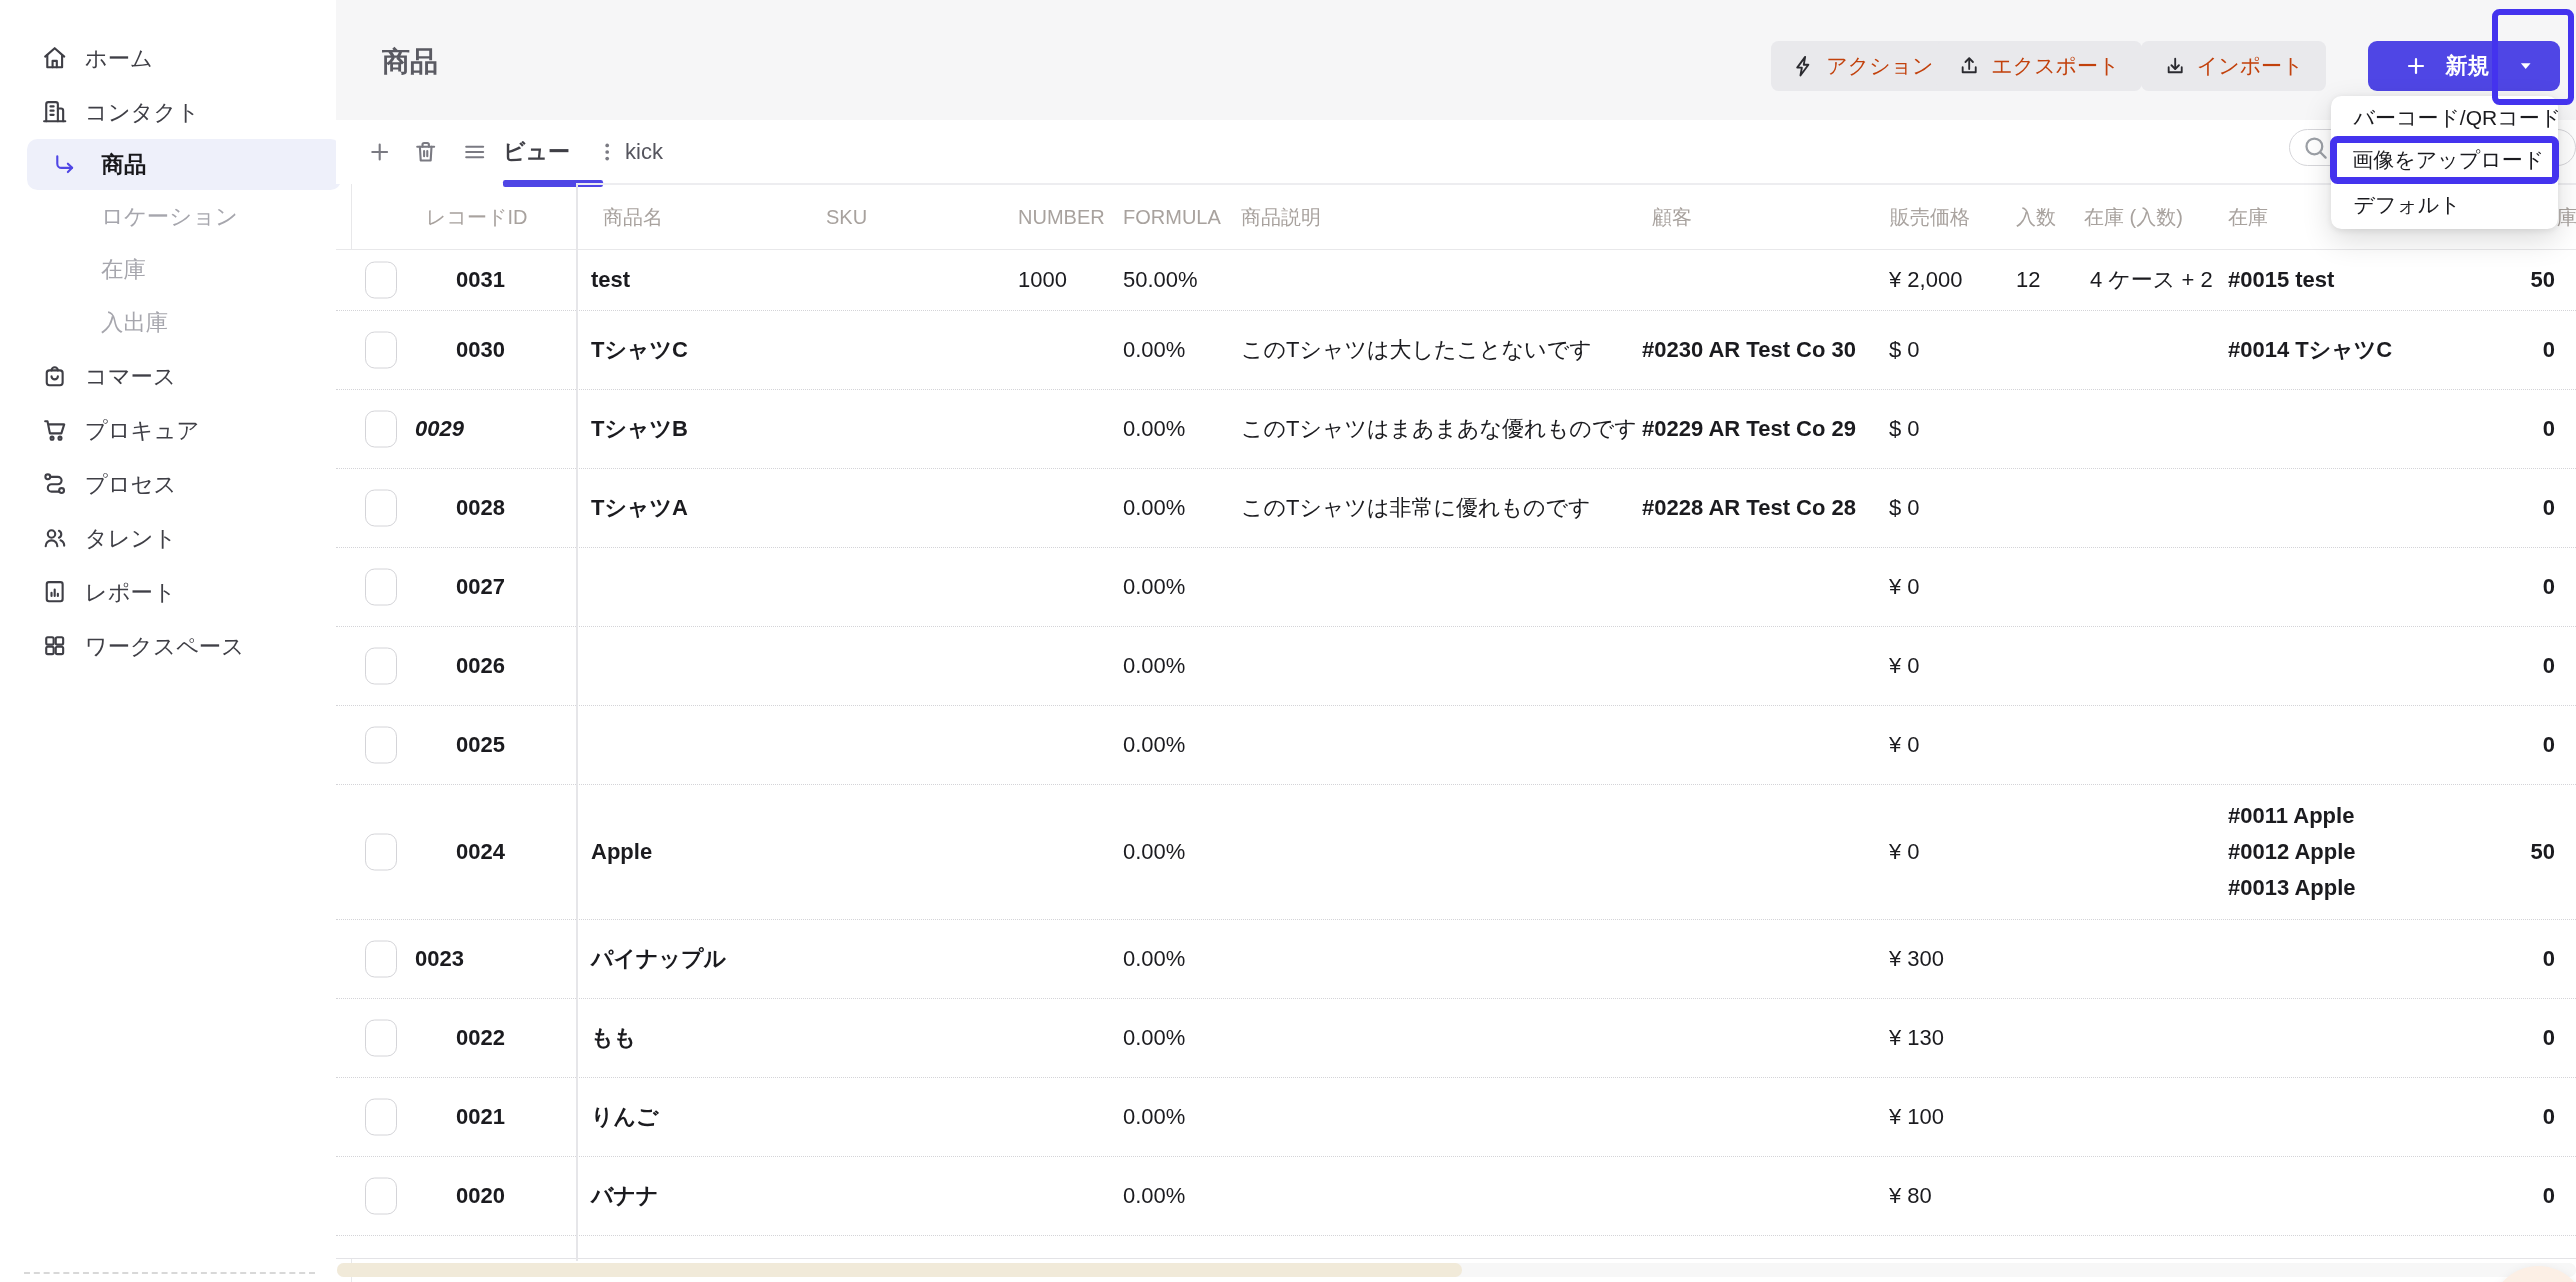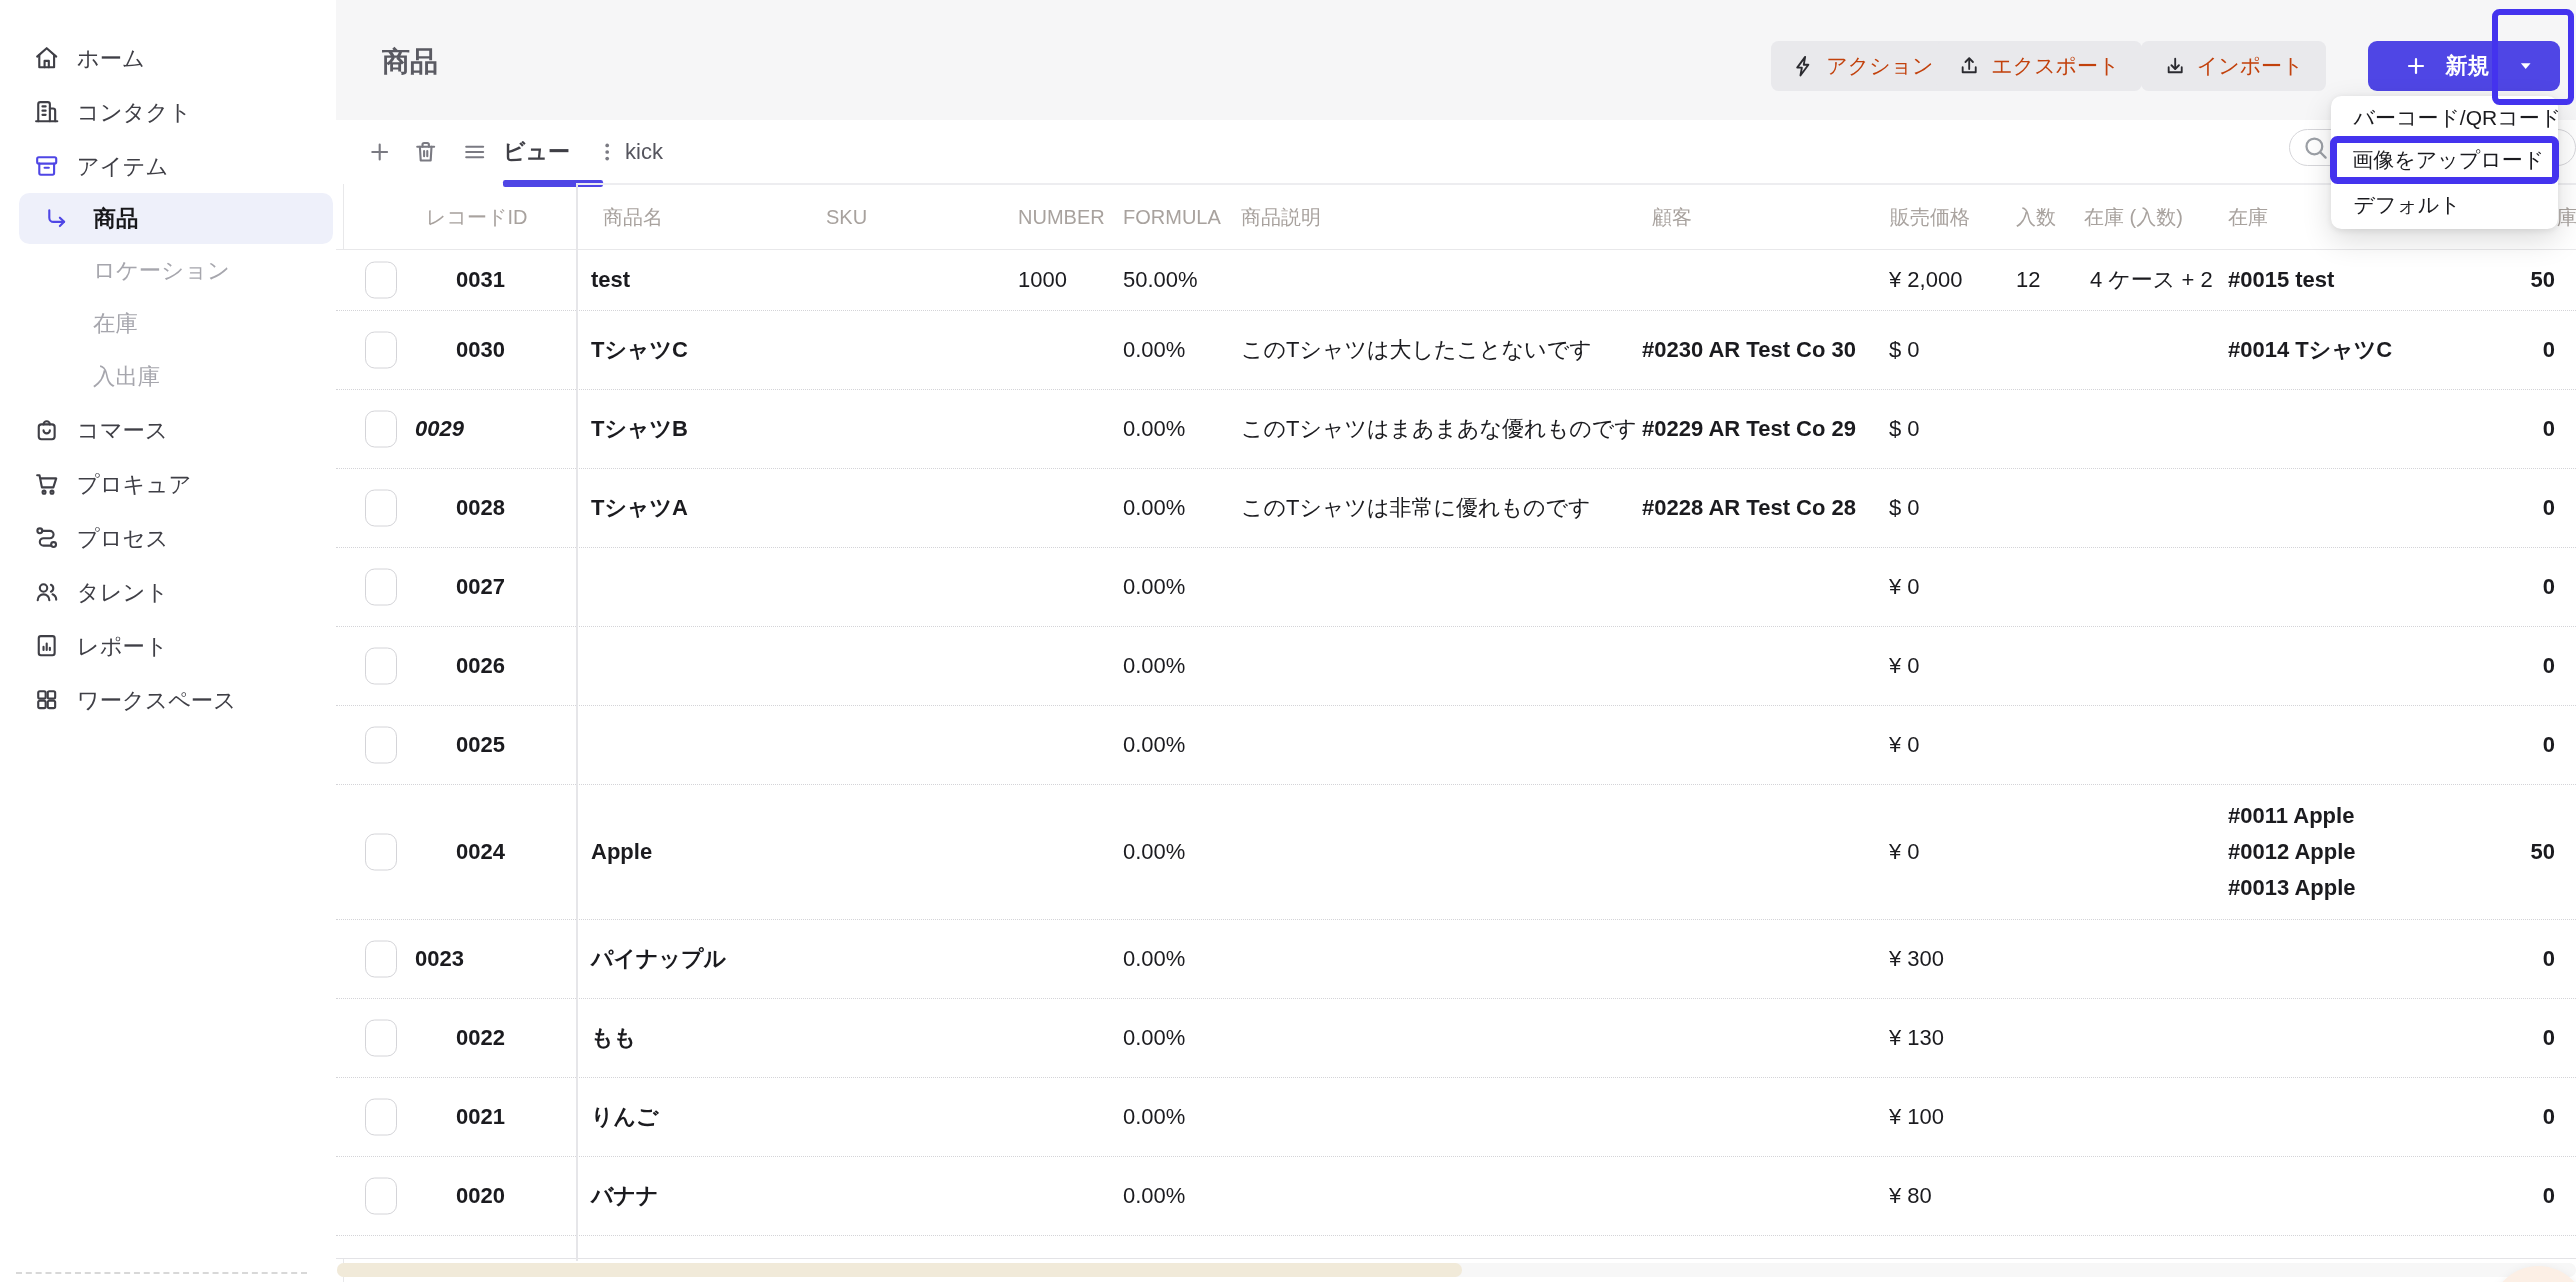--- a/index.html
+++ b/index.html
@@ -3,21 +3,21 @@
 <meta charset="utf-8">
 <style>
   :root{ --accent:#4f46e5; --annot:#4433ee; }
   *{box-sizing:border-box}
   html,body{margin:0;padding:0}
   body{width:2576px;height:1283px;position:relative;overflow:hidden;background:#fff;
        font-family:"Liberation Sans","DejaVu Sans",sans-serif;color:#1b1b1f}
   svg{display:block}
 
   
-  .sidebar{position:absolute;left:8px;top:0;width:336px;height:1283px;background:#fff;
+  .sidebar{position:absolute;left:16px;top:0;width:336px;height:1283px;background:#fff;
            border-right:1.5px solid #e8e8ea}
   .sb-list{padding-top:31px}
   .sb-item{display:flex;align-items:center;height:54px;padding-left:25.4px;
            font-size:22.4px;font-weight:500;color:#3f3f46;cursor:pointer;white-space:nowrap}
   .sb-icon{width:27px;height:27px;margin-right:16.4px;display:flex;align-items:center;
            justify-content:center;color:#3f3f46;flex:0 0 27px}
   .sb-icon svg{width:25.4px;height:25.4px}
   .sb-item.sub{padding-left:85px;color:#a6a6ad;font-weight:400;height:53px}
   .sb-item.active-sub{margin:0 10.5px;padding-left:25px;height:51px;background:#eef0fa;
            border-radius:10.5px;color:#18181b;font-weight:600}
@@ -111,30 +111,20 @@
       <div class="sb-item">
         <span class="sb-icon">
           <svg viewBox="0 0 24 24" fill="none" stroke="currentColor" stroke-width="2" stroke-linecap="round" stroke-linejoin="round">
             <path d="M4 21V5a2 2 0 0 1 2-2h7a2 2 0 0 1 2 2v16"></path>
             <path d="M15 9h3a2 2 0 0 1 2 2v10"></path>
             <path d="M2 21h20"></path>
             <path d="M8 7h3M8 11h3M8 15h3"></path>
           </svg>
         </span>
         <span>コンタクト</span>
-      </div>
-      <div class="sb-item">
-        <span class="sb-icon" style="color: rgb(79, 70, 229);">
-          <svg viewBox="0 0 24 24" fill="none" stroke="currentColor" stroke-width="2" stroke-linecap="round" stroke-linejoin="round">
-            <rect x="3" y="4" width="18" height="6" rx="1.5"></rect>
-            <path d="M5 10v9a1.5 1.5 0 0 0 1.5 1.5h11A1.5 1.5 0 0 0 19 19v-9"></path>
-            <path d="M10 14h4"></path>
-          </svg>
-        </span>
-        <span>アイテム</span>
       </div>
       <div class="sb-item active-sub">
         <span class="sb-icon" style="color: rgb(79, 70, 229);">
           <svg viewBox="0 0 24 24" fill="none" stroke="currentColor" stroke-width="2" stroke-linecap="round" stroke-linejoin="round">
             <path d="M5 4v7a4 4 0 0 0 4 4h10"></path>
             <path d="m15 11 4 4-4 4"></path>
           </svg>
         </span>
         <span>商品</span>
       </div>

